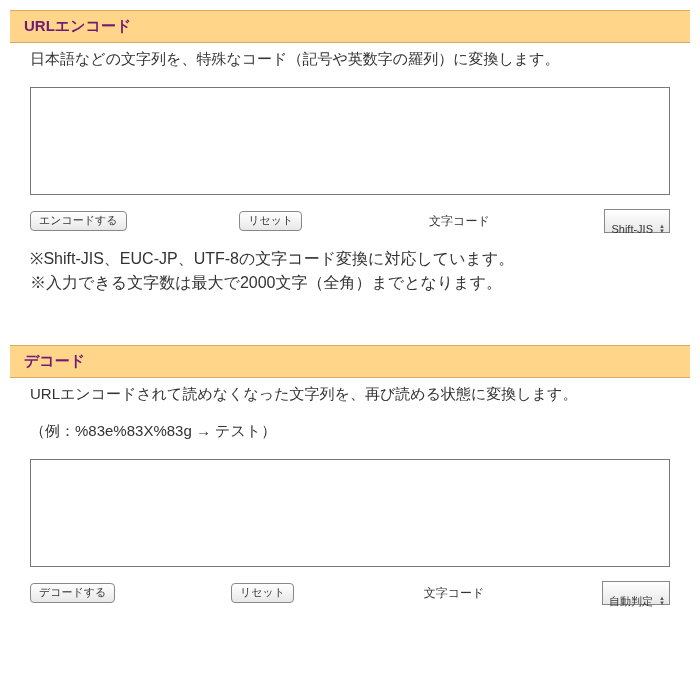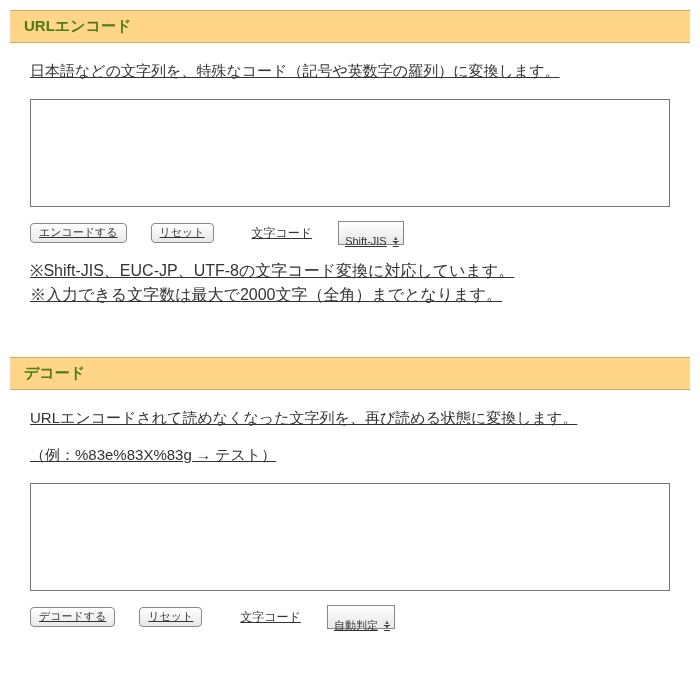--- a/index.html
+++ b/index.html
@@ -11,26 +11,25 @@
     color: #333;
     font-size: 15px;
     width: 700px;
   }
   .section-header {
     background: #ffd58a;
     border-top: 1px solid #d9a95c;
     border-bottom: 1px solid #d9a95c;
     padding: 6px 14px;
     font-weight: bold;
-    color: #4d7c0f;
-    margin-bottom: 16px;
+    color: #701a75;
+    margin-bottom: 4px;
   }
   .section-body {
     padding: 0 20px 20px 20px;
-    text-decoration: underline;
   }
   .desc {
     margin: 0 0 16px 0;
     line-height: 1.6;
   }
   .example {
     margin: 0 0 18px 0;
   }
   textarea.input-area {
     width: 100%;
@@ -41,20 +40,21 @@
     font-size: 14px;
     padding: 4px;
     margin-bottom: 14px;
     display: block;
   }
   .controls {
     display: flex;
     align-items: center;
     gap: 24px;
     margin-bottom: 14px;
+    justify-content: space-between;
   }
   .btn {
     font-size: 11px;
     padding: 1px 8px;
     border: 1px solid #888;
     border-radius: 4px;
     background: linear-gradient(#ffffff, #e8e8e8);
     cursor: pointer;
     color: #333;
     line-height: 1.4;

